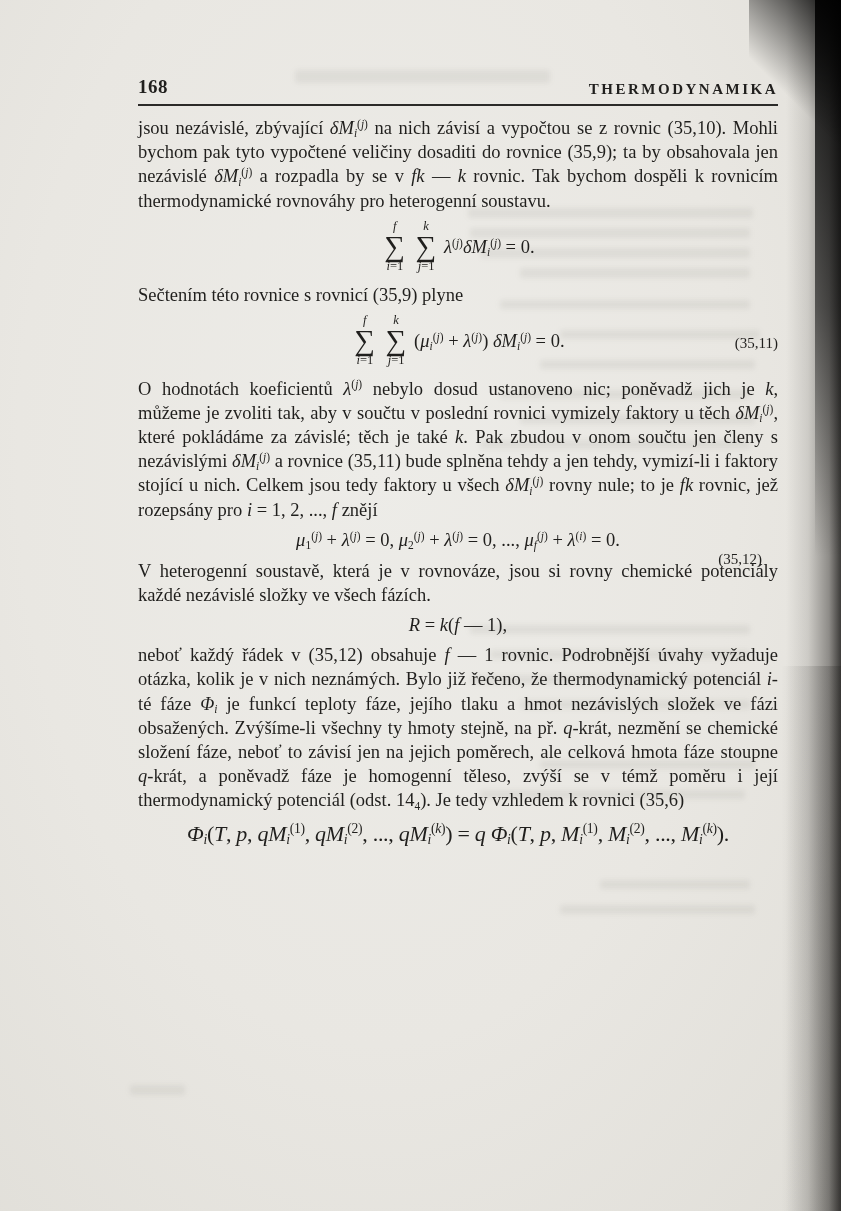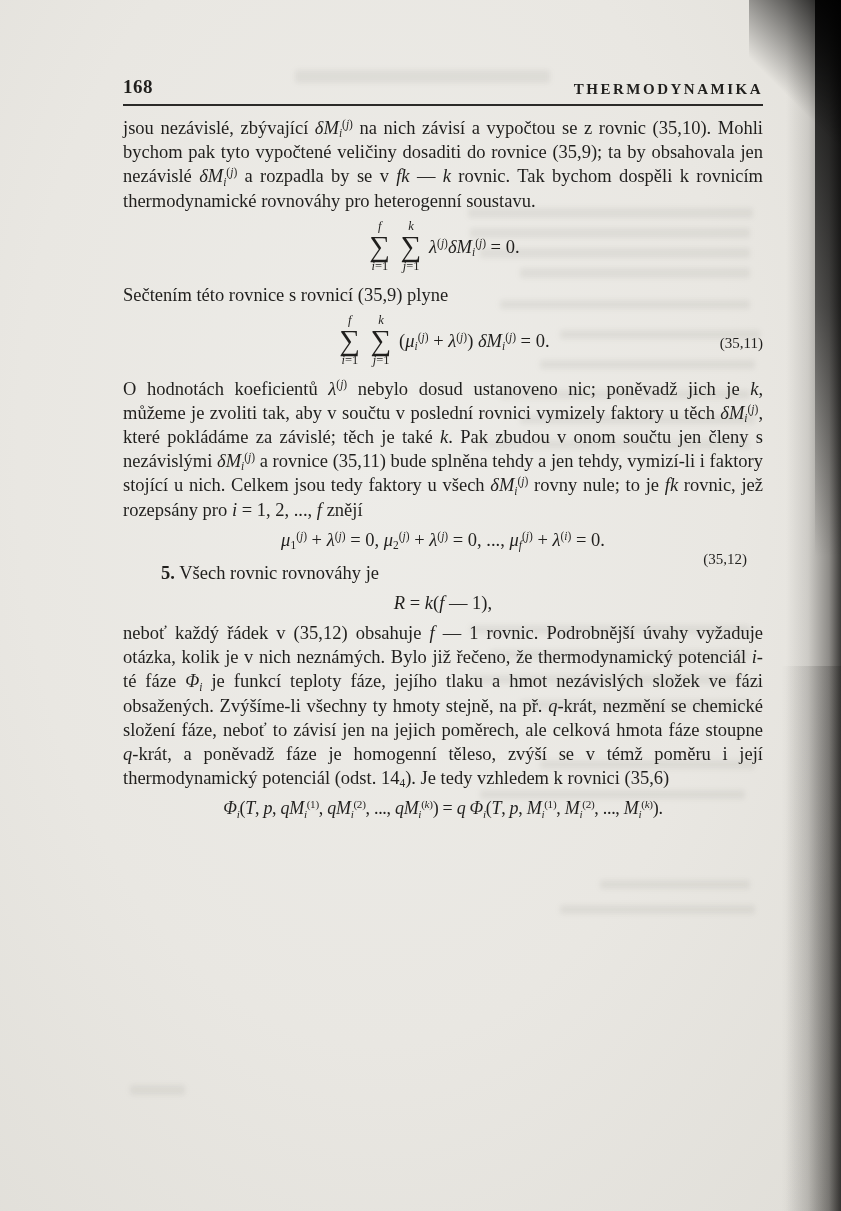--- a/index.html
+++ b/index.html
@@ -14,41 +14,41 @@
     background:linear-gradient(to right, rgba(20,18,16,0) 0%, rgba(20,18,16,0.12) 40%, rgba(20,18,16,0.42) 78%, rgba(12,11,10,0.78) 100%);}
   .edge-dark-top{position:absolute;top:0;right:0;width:26px;height:46%;
     background:linear-gradient(to bottom, rgba(5,5,5,0.92) 0%, rgba(5,5,5,0.55) 55%, rgba(5,5,5,0) 100%);}
   .corner-tr{position:absolute;top:0;right:0;width:92px;height:150px;
     background:linear-gradient(225deg, rgba(0,0,0,0.9) 0%, rgba(0,0,0,0.5) 28%, rgba(0,0,0,0) 62%);}
   .corner-br{position:absolute;bottom:0;right:0;width:60px;height:45%;
     background:linear-gradient(to right, rgba(30,28,26,0) 0%, rgba(30,28,26,0.22) 100%);}
   
   .smudges div{position:absolute;filter:blur(2.5px);border-radius:3px;}
   
-  .content{position:absolute;left:123px;top:76px;width:640px;}
+  .content{position:absolute;left:138px;top:76px;width:640px;}
   .header{display:flex;justify-content:space-between;align-items:flex-end;}
   .pgnum{font-weight:bold;font-size:19px;letter-spacing:0.5px;}
   .runhead{font-weight:bold;font-size:15px;letter-spacing:2.5px;}
   .rule{height:2px;background:#2b2a28;margin-top:6px;}
   .para{margin:0;font-size:18.5px;line-height:24.2px;text-align:justify;}
   .first{margin-top:10px;}
   .ind{text-indent:38px;}
   .mt{margin-top:4px;}
   sup,sub{line-height:0;font-size:0.62em;}
   sup{position:relative;top:-0.55em;vertical-align:baseline;}
   sub{position:relative;top:0.28em;vertical-align:baseline;}
   .eqrow{position:relative;text-align:center;font-size:18.5px;}
   .eqrow.disp{margin:9px 0 7px;}
   .eqrow.line{margin:8px 16px 7px;}
   .eq{white-space:nowrap;}
   .eqnum{position:absolute;right:0;top:50%;transform:translateY(-50%);font-size:15px;}
   .sum{display:inline-flex;flex-direction:column;align-items:center;vertical-align:middle;line-height:1;margin:0 3px;position:relative;top:-2px;}
   .sum .sg{font-size:29px;line-height:0.95;font-style:normal;}
   .sum .slim{font-size:12.5px;line-height:1.05;}
-  .wide{letter-spacing:-0.3px;font-size:18px;}
+  .wide{letter-spacing:-0.3px;font-size:22px;}
   .secnum{font-weight:bold;}
 </style>
 </head>
 <body>
 
 <div class="page">
 
   <div class="smudges" id="smudges">
       <div style="left: 295px; top: 70px; width: 255px; height: 13px; background: rgba(95, 100, 88, 0.09);"></div>
       <div style="left: 468px; top: 208px; width: 285px; height: 10px; background: rgba(95, 100, 88, 0.09);"></div>
@@ -112,22 +112,22 @@
 
     <div class="eqrow line">
       <span class="eq"><i>μ</i><sub>1</sub><sup>(<i>j</i>)</sup> + <i>λ</i><sup>(<i>j</i>)</sup> = 0,  <i>μ</i><sub>2</sub><sup>(<i>j</i>)</sup> + <i>λ</i><sup>(<i>j</i>)</sup> = 0,  ...,  <i>μ</i><sub><i>f</i></sub><sup>(<i>j</i>)</sup> + <i>λ</i><sup>(<i>i</i>)</sup> = 0.</span>
     </div>
 
 
     <div class="eqrow line">
       <span class="eqnum">(35,12)</span>
     </div>
 
+    <p class="para">V heterogenní soustavě, která je v rovnováze, jsou si rovny chemické potenciály každé nezávislé složky ve všech fázích.</p>
 
-    <p class="para ind" style="margin-top:10px;"><span class="secnum">5.</span> <span>Všech rovnic rovnováhy je</span></p>
 
     <div class="eqrow line">
       <span class="eq"><i>R</i> = <i>k</i>(<i>f</i> — 1),</span>
     </div>
 
     <p class="para">neboť každý řádek v (35,12) obsahuje <i>f</i> — 1 rovnic. Podrobnější úvahy vyžaduje otázka, kolik je v nich neznámých. Bylo již řečeno, že thermodynamický potenciál <i>i</i>-té fáze <i>Φ</i><sub><i>i</i></sub> je funkcí teploty fáze, jejího tlaku a hmot nezávislých složek ve fázi obsažených. Zvýšíme-li všechny ty hmoty stejně, na př. <i>q</i>-krát, nezmění se chemické složení fáze, neboť to závisí jen na jejich poměrech, ale celková hmota fáze stoupne <i>q</i>-krát, a poněvadž fáze je homogenní těleso, zvýší se v témž poměru i její thermodynamický potenciál (odst. 14<sub>4</sub>). Je tedy vzhledem k rovnici (35,6)</p>
 
     <div class="eqrow line">
       <span class="eq wide"><i>Φ</i><sub><i>i</i></sub>(<i>T</i>, <i>p</i>, <i>qM</i><sub><i>i</i></sub><sup>(1)</sup>, <i>qM</i><sub><i>i</i></sub><sup>(2)</sup>, ..., <i>qM</i><sub><i>i</i></sub><sup>(<i>k</i>)</sup>) = <i>q</i> <i>Φ</i><sub><i>i</i></sub>(<i>T</i>, <i>p</i>, <i>M</i><sub><i>i</i></sub><sup>(1)</sup>, <i>M</i><sub><i>i</i></sub><sup>(2)</sup>, ..., <i>M</i><sub><i>i</i></sub><sup>(<i>k</i>)</sup>).</span>
     </div>

